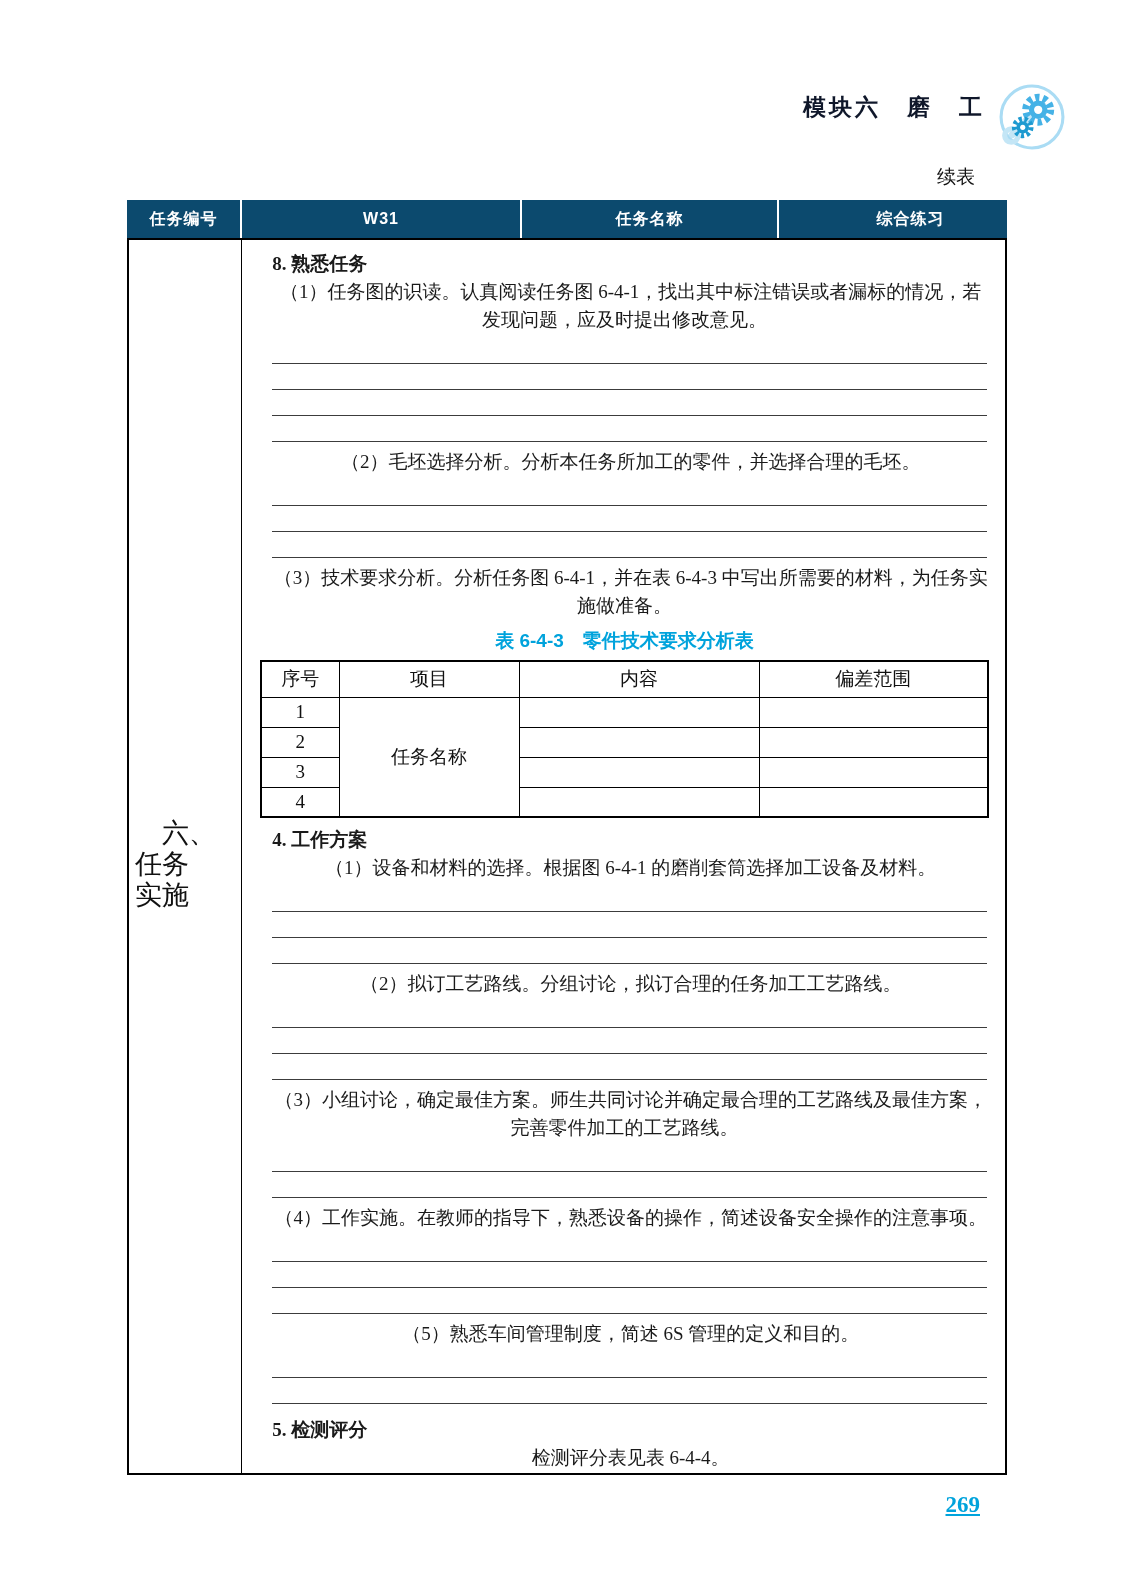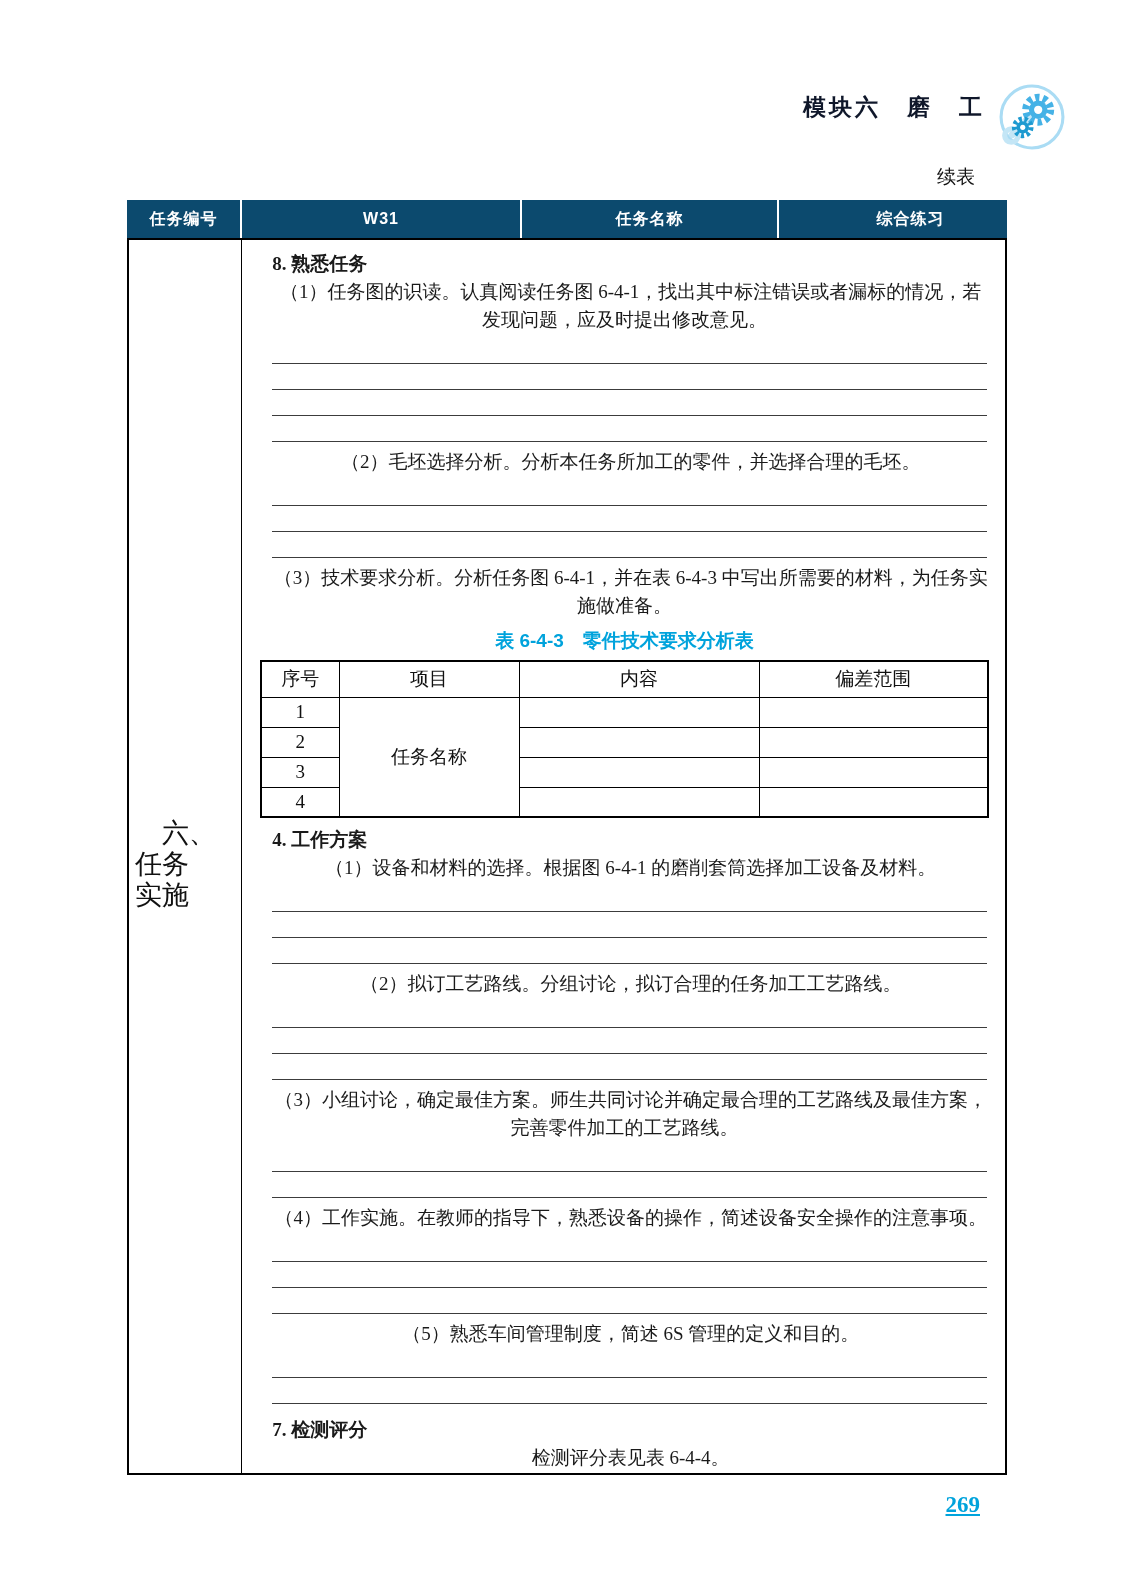--- a/index.html
+++ b/index.html
@@ -274,21 +274,21 @@
           <div class="wline"></div>
           <div class="wline"></div>
         </div>
 
         <p class="para">（5）熟悉车间管理制度，简述 6S 管理的定义和目的。</p>
         <div class="lines">
           <div class="wline"></div>
           <div class="wline"></div>
         </div>
 
-        <p class="heading gap-top">7. 检测评分</p>
+        <p class="heading gap-top">5. 检测评分</p>
         <p class="para">检测评分表见表 6-4-4。</p>
 
       </div>
     </div>
   </div>
 
   <div class="page-number">269</div>
 
 </div>
 

